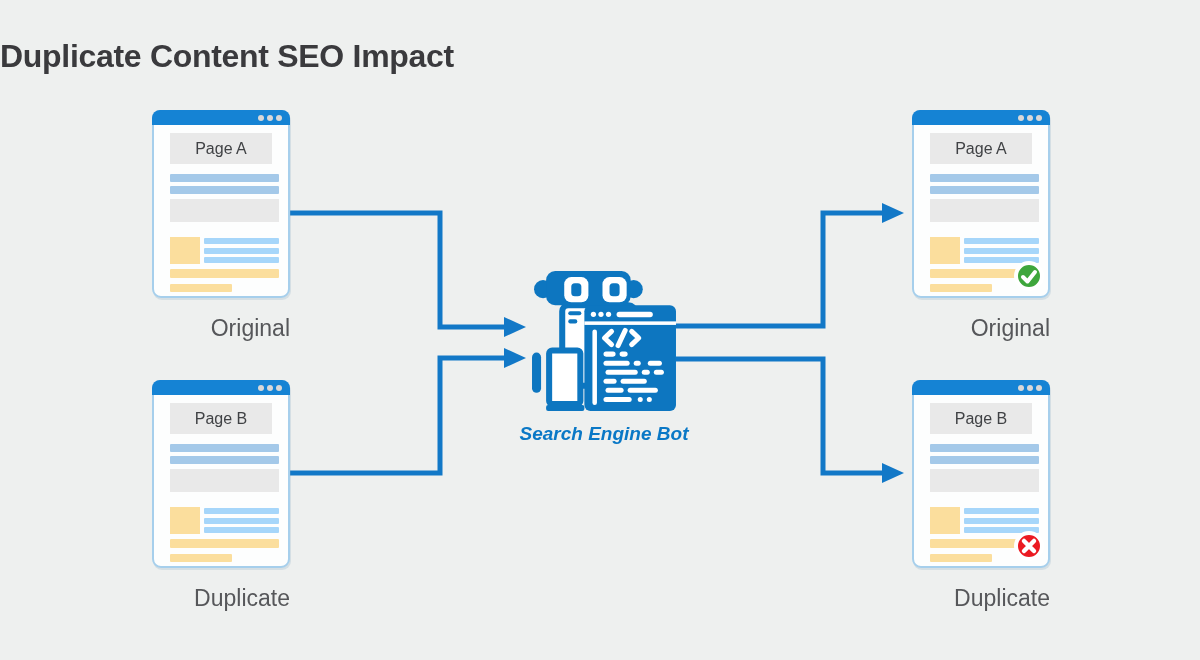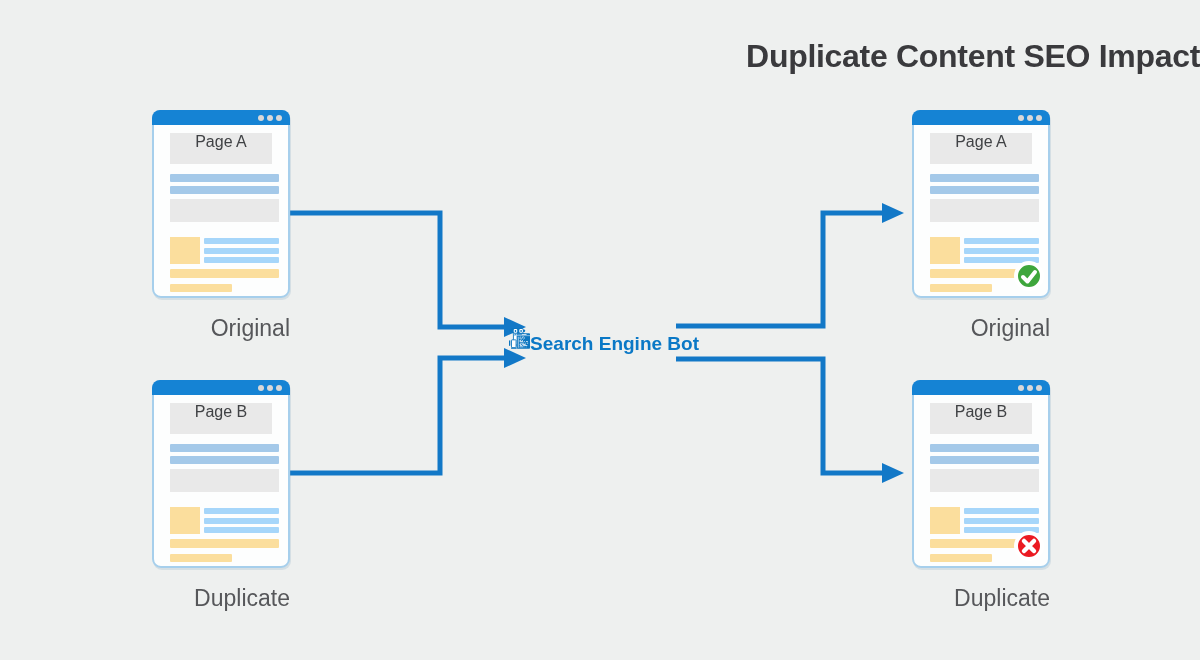--- a/index.html
+++ b/index.html
@@ -18,21 +18,21 @@
     --cross-red:#EB1A22;
     --dot-gray:#D8D8D8;
   }
   *{margin:0;padding:0;box-sizing:border-box;}
   html,body{width:1200px;height:660px;overflow:hidden;}
   body{font-family:"Liberation Sans", sans-serif;background:var(--bg);}
   .canvas{position:relative;width:1200px;height:660px;background:var(--bg);}
 
   .diagram-title{
     position:absolute;left:0;top:38px;width:1200px;
-    text-align:right;font-size:32px;font-weight:700;color:var(--title-color);
+    text-align:left;font-size:32px;font-weight:700;color:var(--title-color);
     letter-spacing:-0.3px;
   }
 
   
   .page-group{position:absolute;width:138px;}
   .page-group.tl{left:152px;top:110px;}
   .page-group.bl{left:152px;top:380px;}
   .page-group.tr{left:912px;top:110px;}
   .page-group.br{left:912px;top:380px;}
 
@@ -44,21 +44,21 @@
   .titlebar{
     position:absolute;left:-2px;top:-2px;width:138px;height:15px;
     background:var(--titlebar-blue);border-radius:8px 8px 0 0;
     display:flex;align-items:center;justify-content:flex-end;gap:3px;
     padding-right:8px;border:0;
   }
   .dot{width:6px;height:6px;border-radius:50%;background:var(--dot-gray);}
   .card-body{position:absolute;left:16px;top:21px;width:109px;}
   .page-title-box{
     width:102px;height:31px;background:var(--block-gray);
-    display:flex;align-items:flex-start;justify-content:center;
+    display:flex;align-items:center;justify-content:center;
     font-size:16px;color:#404245;
   }
   .bar{border-radius:1px;}
   .bar.blue-soft{width:109px;height:8px;background:var(--bar-blue-soft);margin-top:10px;}
   .bar.blue-soft + .bar.blue-soft{margin-top:4px;}
   .gray-block{width:109px;height:23px;background:var(--block-gray);margin-top:5px;}
   .media-row{display:flex;margin-top:15px;gap:4px;}
   .thumb-yellow{width:30px;height:27px;background:var(--bar-yellow);}
   .mini-bars{display:flex;flex-direction:column;justify-content:space-between;flex:1;padding:1px 0;}
   .bar.blue-bright{width:75px;height:6px;background:var(--bar-blue-bright);}
@@ -74,21 +74,21 @@
     position:absolute;right:4px;bottom:5px;width:30px;height:30px;border-radius:50%;
     border:4px solid #fff;display:flex;align-items:center;justify-content:center;
   }
   .badge.check{background:var(--check-green);}
   .badge.cross{background:var(--cross-red);}
   .badge svg{display:block;}
 
   
   .bot-group{
     position:absolute;left:509px;top:264px;width:190px;
-    display:flex;flex-direction:row;align-items:center;
+    display:flex;flex-direction:column;align-items:center;font-style:italic;
   }
   .bot-group svg.bot{width:144px;height:148px;}
   .bot-label{margin-top:11px;font-size:19px;font-weight:600;color:#0A78C6;white-space:nowrap;}
 
   svg .b{fill:var(--bot-blue);}
   svg .w{fill:#FFFFFF;}
   svg .wb{fill:#FFFFFF;stroke:var(--bot-blue);stroke-width:6;}
   svg .ws{fill:none;stroke:#FFFFFF;stroke-width:5;stroke-linecap:round;stroke-linejoin:round;}
 
   

